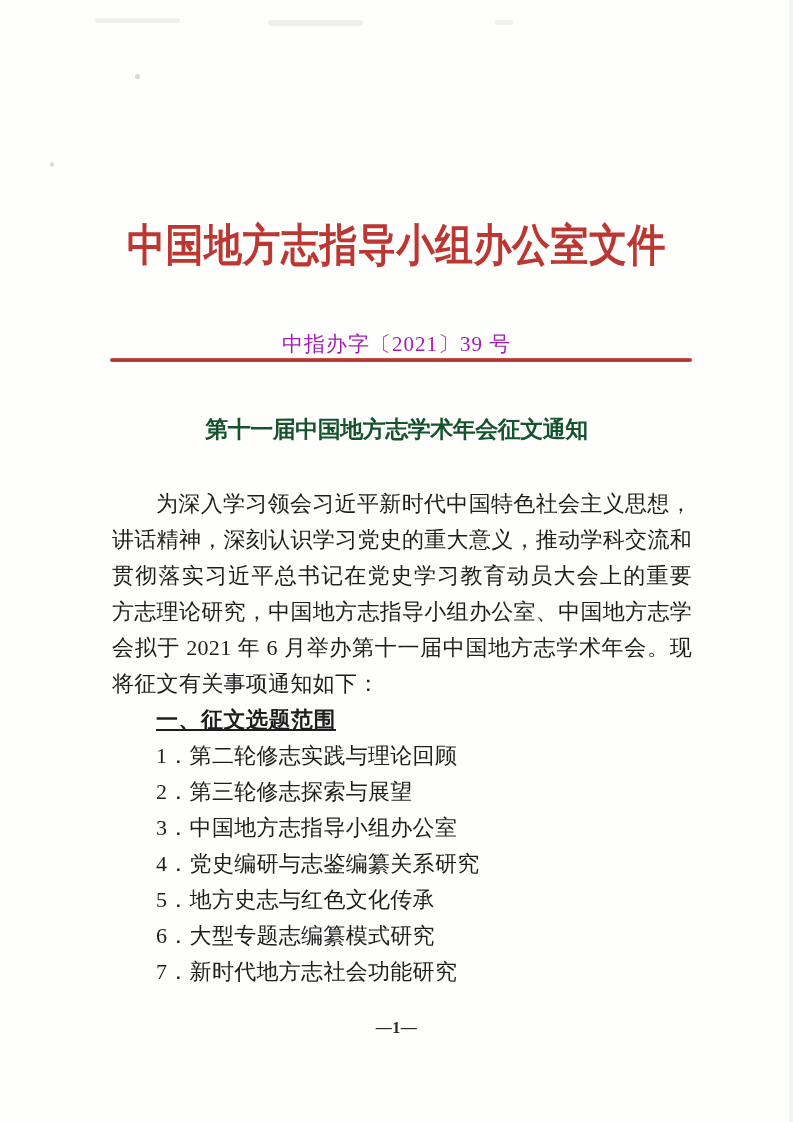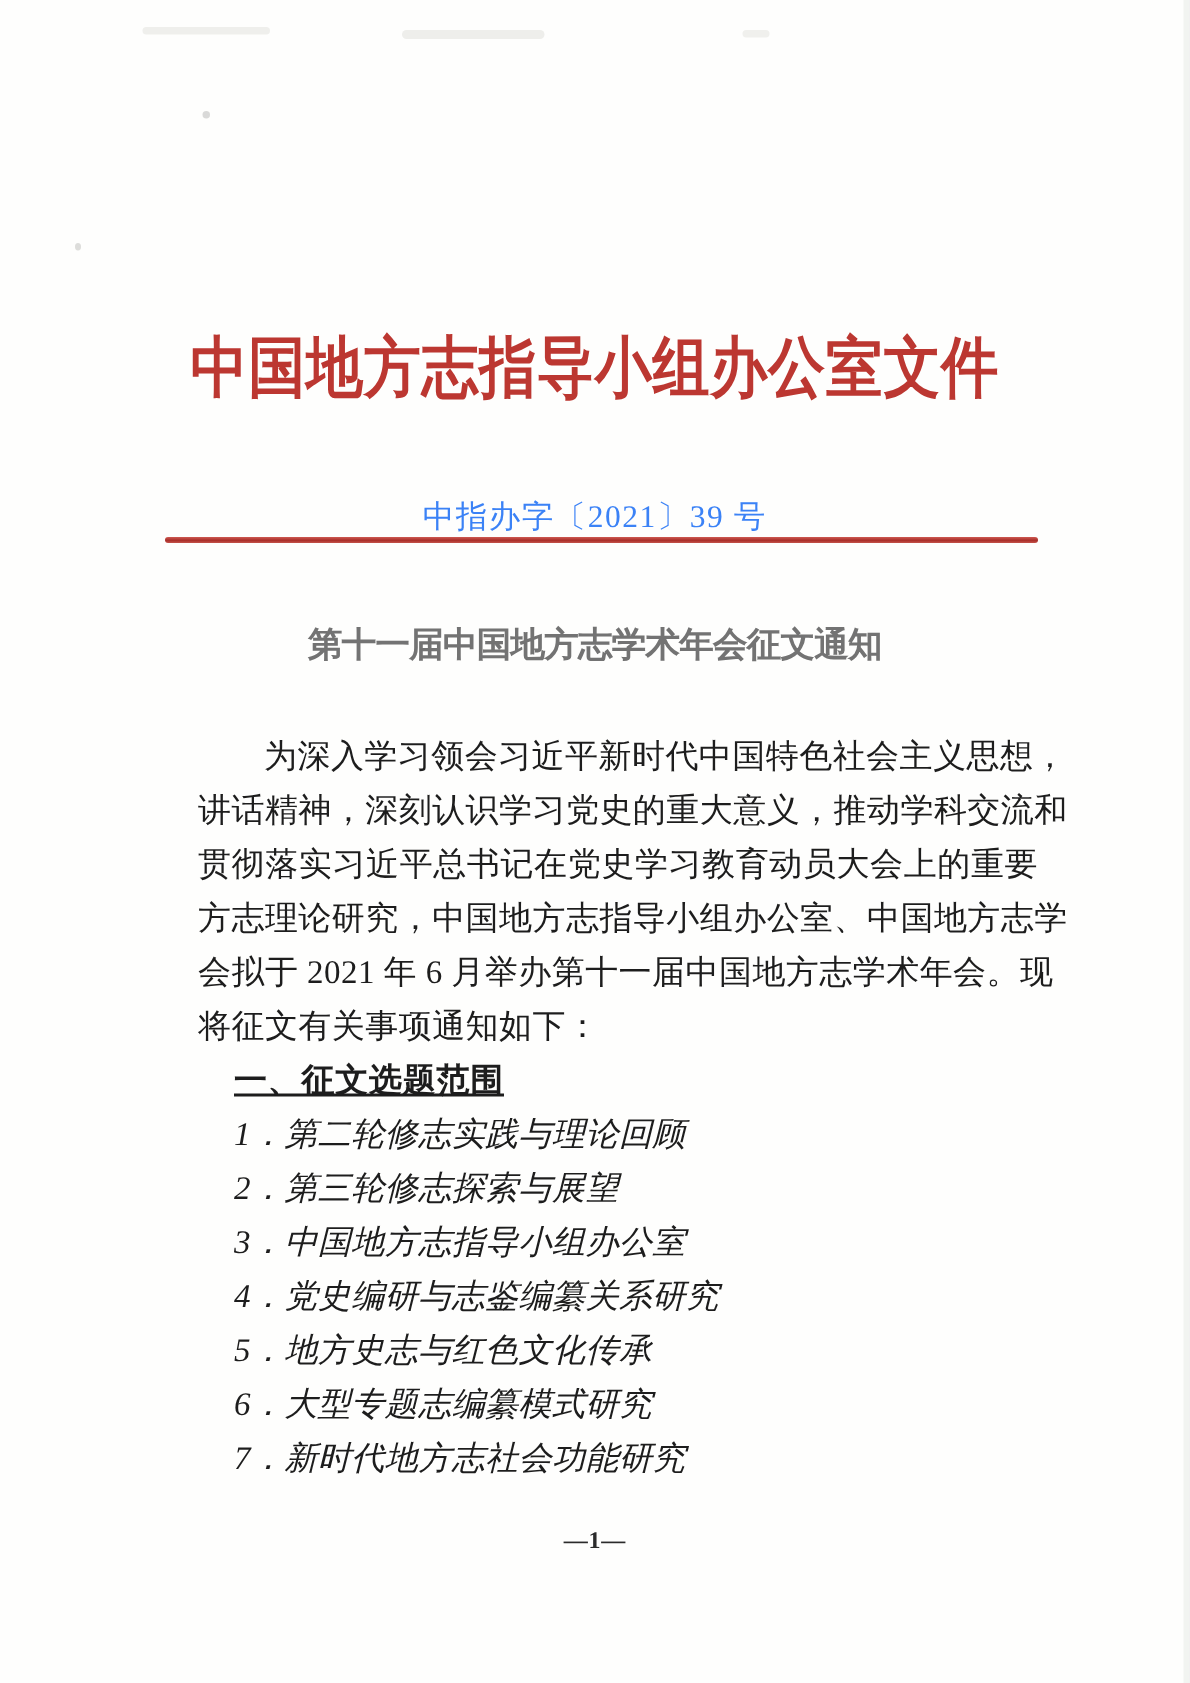--- a/index.html
+++ b/index.html
@@ -34,65 +34,64 @@
     transform: scaleY(1.16);
     transform-origin: top center;
     white-space: nowrap;
   }
   .doc-number {
     position: absolute;
     top: 330px; left: 0; right: 0;
     text-align: center;
     font-size: 21px;
     letter-spacing: 1px;
-    color: #3b82f6;
+    color: #a21caf;
   }
   .red-line {
     position: absolute;
     top: 358px; left: 110px;
     width: 582px; height: 4px;
     border-radius: 2px;
     background: linear-gradient(to bottom, #cf5a52, #a92e29 55%, #c4524a);
   }
   .doc-title {
     position: absolute;
     top: 414px; left: 0; right: 0;
     text-align: center;
     font-size: 23px;
     font-weight: bold;
     letter-spacing: -0.5px;
-    color: #737373;
+    color: #14532d;
     white-space: nowrap;
   }
   .body {
     position: absolute;
     top: 486px; left: 112px;
     width: 580px;
     font-size: 22px;
     line-height: 36px;
     letter-spacing: 0.3px;
   }
   .para-line {
     text-align: justify;
     text-align-last: justify;
     white-space: nowrap;
-    margin-left: 20px;
   }
   .para-line.first { text-indent: 2em; }
   .para-line.last { text-align-last: left; white-space: normal; }
   .section-heading {
     font-family: "Liberation Sans", "DejaVu Sans", sans-serif;
     font-weight: bold;
     font-size: 22px;
     text-indent: 2em;
     letter-spacing: 0.5px;
     text-decoration: underline;
   }
   .topic-list { list-style: none; margin: 0; padding: 0; }
-  .topic-list li { text-indent: 2em; white-space: nowrap; font-style: italic; }
+  .topic-list li { text-indent: 2em; white-space: nowrap; }
   .page-number {
     position: absolute;
     top: 1019px; left: 0; right: 0;
     text-align: center;
     font-size: 16px;
     font-weight: bold;
     letter-spacing: 0.5px;
     color: #2b2b2b;
   }
 </style>

